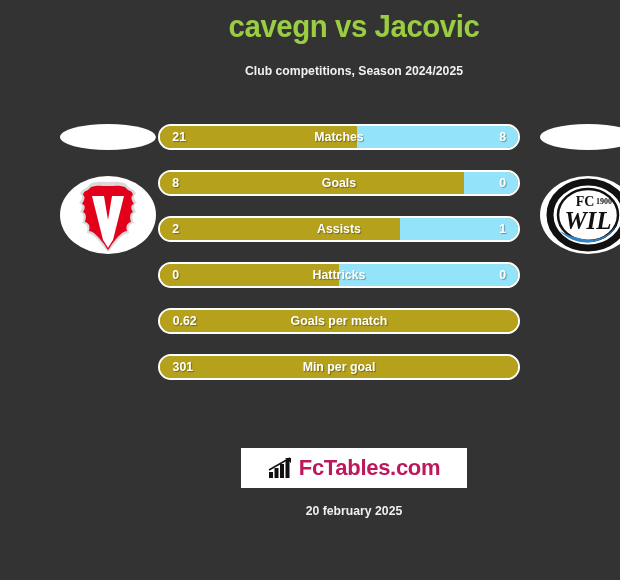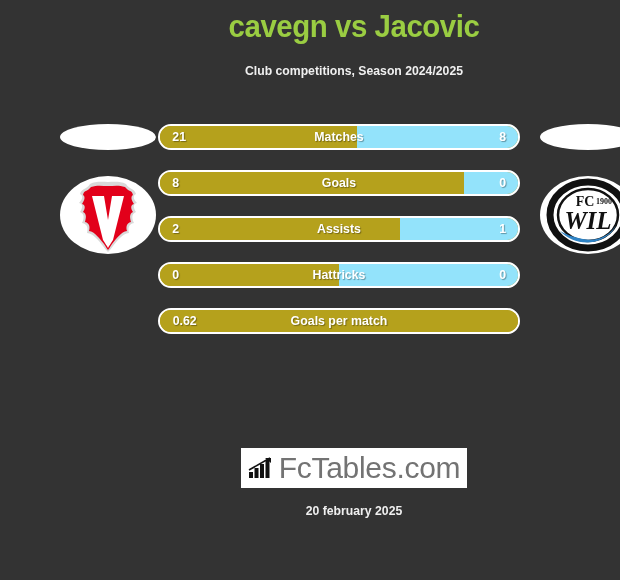--- a/index.html
+++ b/index.html
@@ -148,23 +148,23 @@
     justify-content: center;
     box-sizing: border-box;
   }
   .brand-icon {
     width: 26px;
     height: 22px;
     margin-right: 5px;
     flex: none;
   }
   .brand-text {
-    font-size: 30px;
-    font-weight: normal;
-    color: #737373;
+    font-size: 22px;
+    font-weight: bold;
+    color: #be185d;
     letter-spacing: -0.3px;
   }
   .date {
     position: absolute;
     top: 503px;
     left: 0;
     width: 620px;
     text-align: center;
     font-size: 13px;
     font-weight: bold;
@@ -239,20 +239,25 @@
       <div class="val val-away">0</div>
     </div>
 
     <div class="row single">
       <div class="fill-home" style="width:100%"></div>
       <div class="val val-home">0.62</div>
       <div class="label">Goals per match</div>
     </div>
 
 
+    <div class="row single">
+      <div class="fill-home" style="width:100%"></div>
+      <div class="val val-home">301</div>
+      <div class="label">Min per goal</div>
+    </div>
 
   </div>
 
   <div class="brand">
     <svg class="brand-icon" viewBox="0 0 26 22">
       <rect x="1" y="15" width="4" height="6" fill="#111111"></rect>
       <rect x="6.5" y="11" width="4" height="10" fill="#111111"></rect>
       <rect x="12" y="7" width="4" height="14" fill="#111111"></rect>
       <rect x="17.5" y="3" width="4" height="18" fill="#111111"></rect>
       <path d="M1 13 L22 1" stroke="#111111" stroke-width="1.6" fill="none"></path>

